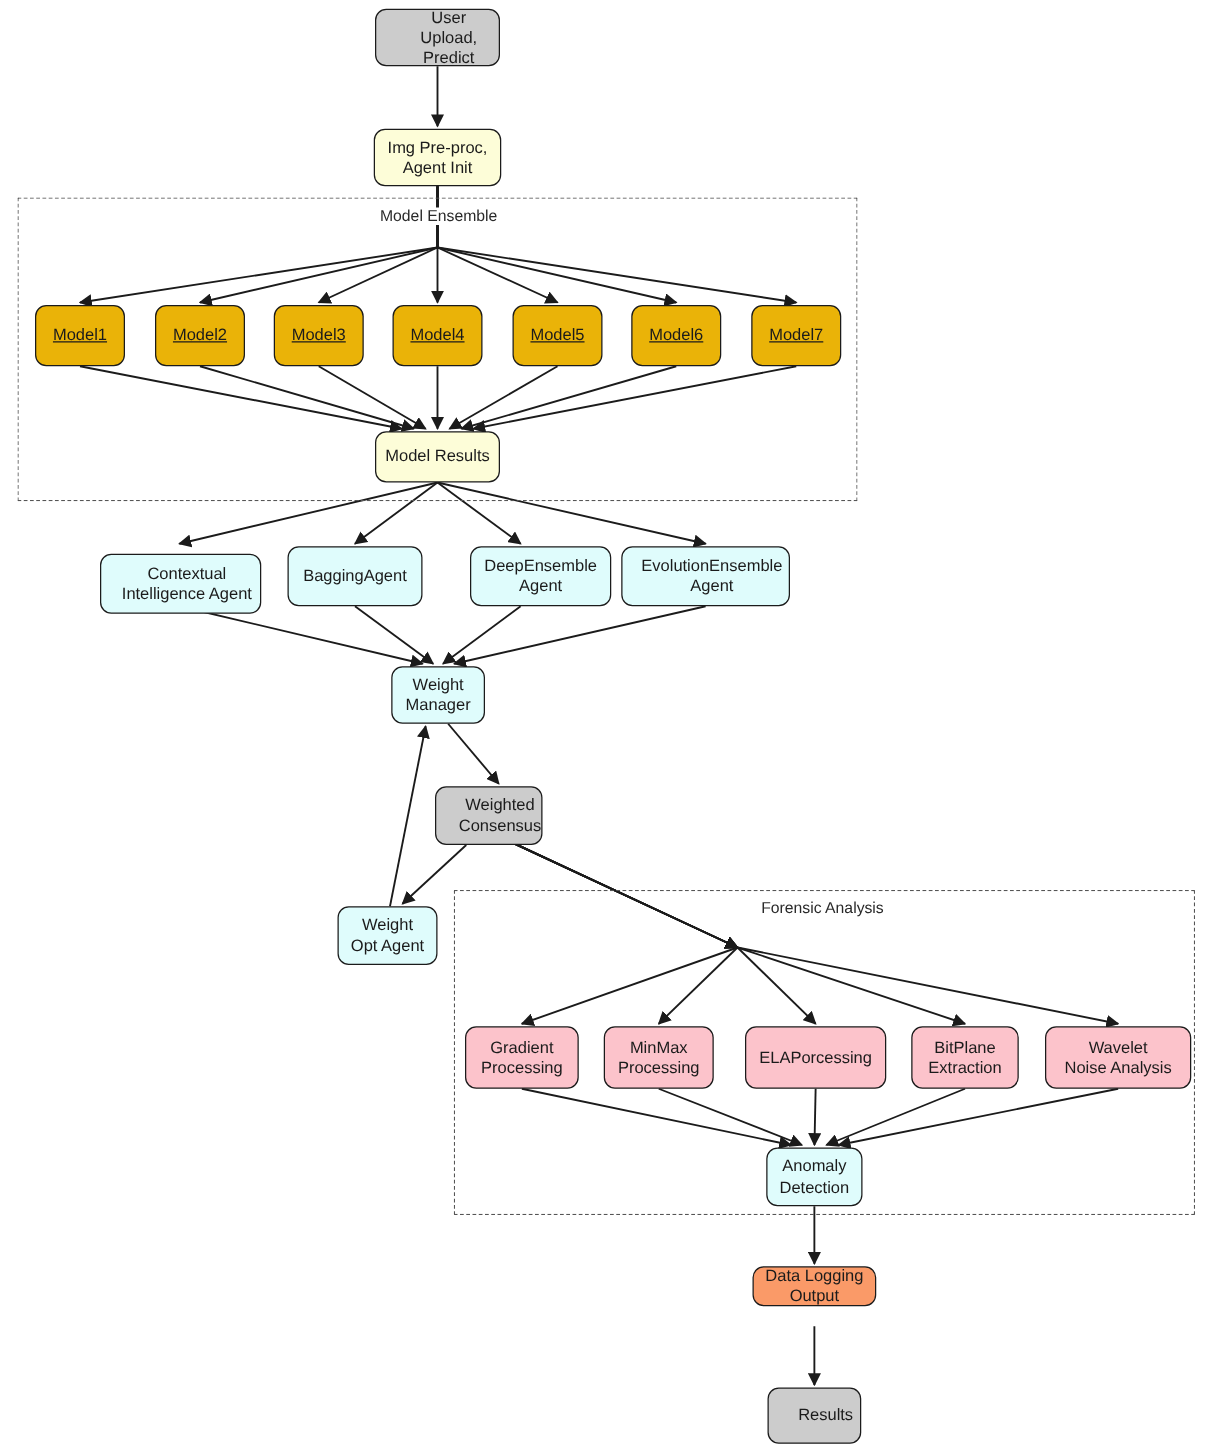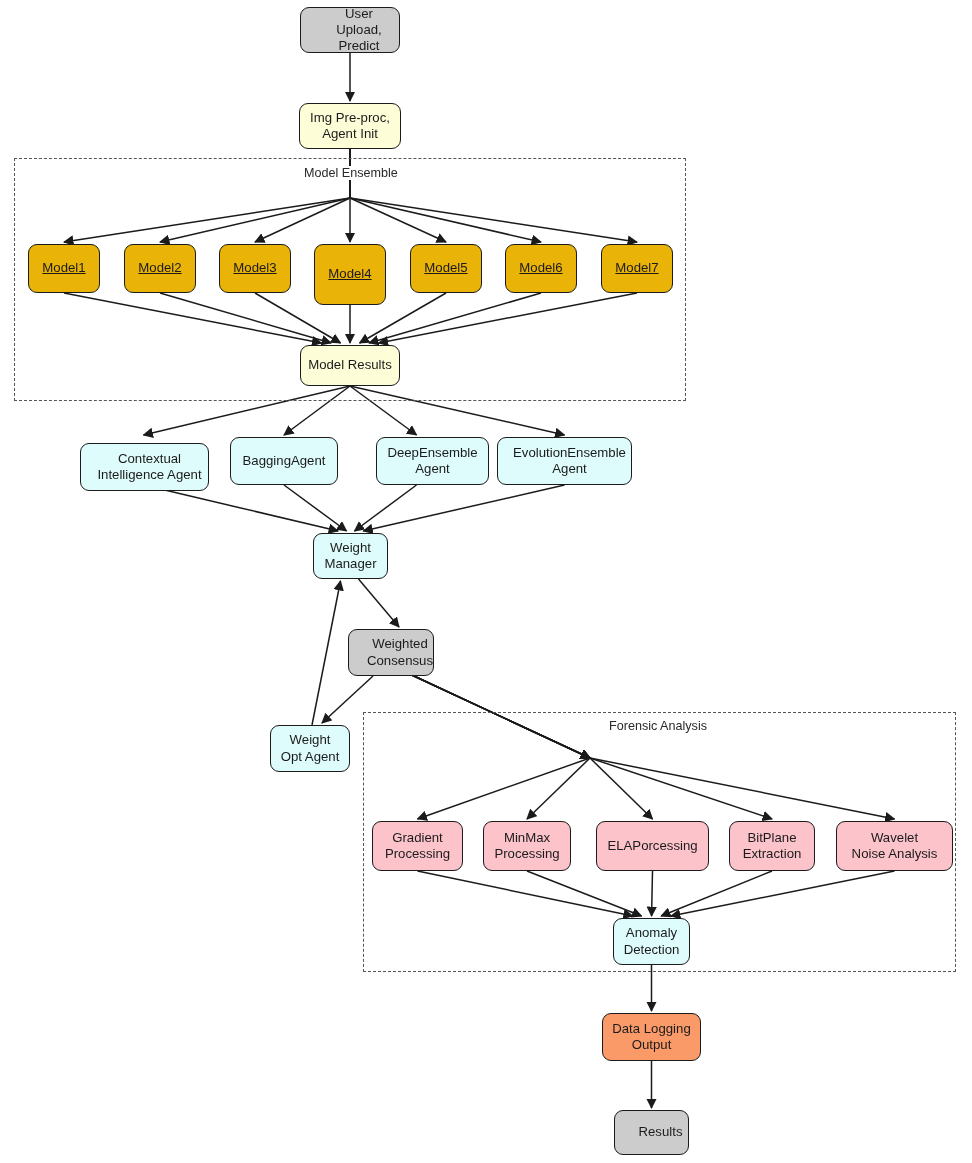--- a/index.html
+++ b/index.html
@@ -92,21 +92,21 @@
       <div class="cluster-label" style="left: 604px; top: 719px;">Forensic Analysis</div>
     </div>
   <div id="node-layer">
       <div class="node n-grey" style="left: 300px; top: 7px; width: 100px; height: 46px;">User Upload,
 Predict</div>
       <div class="node n-yellow" style="left: 299px; top: 103px; width: 102px; height: 46px;">Img Pre-proc,
 Agent Init</div>
       <div class="node n-red" style="left: 28px; top: 244px; width: 72px; height: 49px;">Model1</div>
       <div class="node n-red" style="left: 124px; top: 244px; width: 72px; height: 49px;">Model2</div>
       <div class="node n-red" style="left: 219px; top: 244px; width: 72px; height: 49px;">Model3</div>
-      <div class="node n-red" style="left: 314px; top: 244px; width: 72px; height: 61px;">Model4</div>
+      <div class="node n-red" style="left: 314px; top: 244px; width: 72px; height: 49px;">Model4</div>
       <div class="node n-red" style="left: 410px; top: 244px; width: 72px; height: 49px;">Model5</div>
       <div class="node n-red" style="left: 505px; top: 244px; width: 72px; height: 49px;">Model6</div>
       <div class="node n-red" style="left: 601px; top: 244px; width: 72px; height: 49px;">Model7</div>
       <div class="node n-yellow" style="left: 300px; top: 345px; width: 100px; height: 41px;">Model Results</div>
       <div class="node n-cyan" style="left: 80px; top: 443px; width: 129px; height: 48px; padding-left: 16px;">Contextual
 Intelligence Agent</div>
       <div class="node n-cyan" style="left: 230px; top: 437px; width: 108px; height: 48px;">BaggingAgent</div>
       <div class="node n-cyan" style="left: 376px; top: 437px; width: 113px; height: 48px;">DeepEnsemble
 Agent</div>
       <div class="node n-cyan" style="left: 497px; top: 437px; width: 135px; height: 48px; padding-left: 16px;">EvolutionEnsemble
@@ -121,17 +121,17 @@
 Processing</div>
       <div class="node n-pink" style="left: 483px; top: 821px; width: 88px; height: 50px;">MinMax
 Processing</div>
       <div class="node n-pink" style="left: 596px; top: 821px; width: 113px; height: 50px;">ELAPorcessing</div>
       <div class="node n-pink" style="left: 729px; top: 821px; width: 86px; height: 50px;">BitPlane
 Extraction</div>
       <div class="node n-pink" style="left: 836px; top: 821px; width: 117px; height: 50px;">Wavelet
 Noise Analysis</div>
       <div class="node n-cyan" style="left: 613px; top: 918px; width: 77px; height: 47px;">Anomaly
 Detection</div>
-      <div class="node n-orange" style="left: 602px; top: 1013px; width: 99px; height: 48px;">Data Logging
+      <div class="node n-orange" style="left: 602px; top: 1013px; width: 99px; height: 32px;">Data Logging
 Output</div>
       <div class="node n-grey" style="left: 614px; top: 1110px; width: 75px; height: 45px;">Results</div>
     </div>
 </div>
 
 </body></html>

